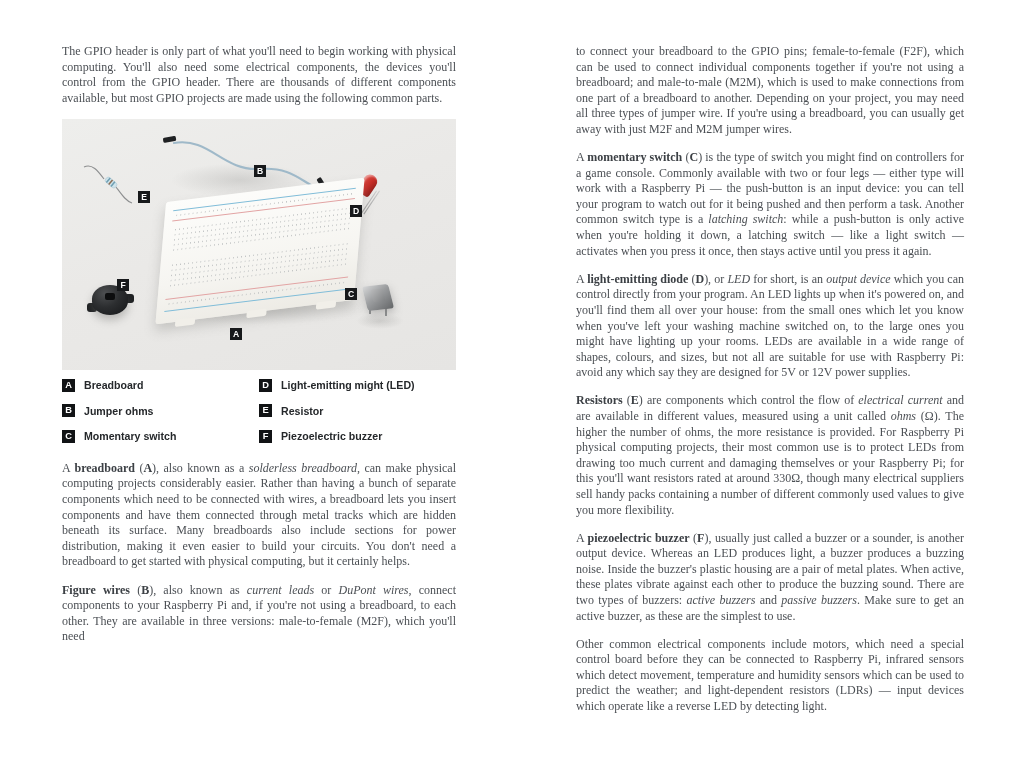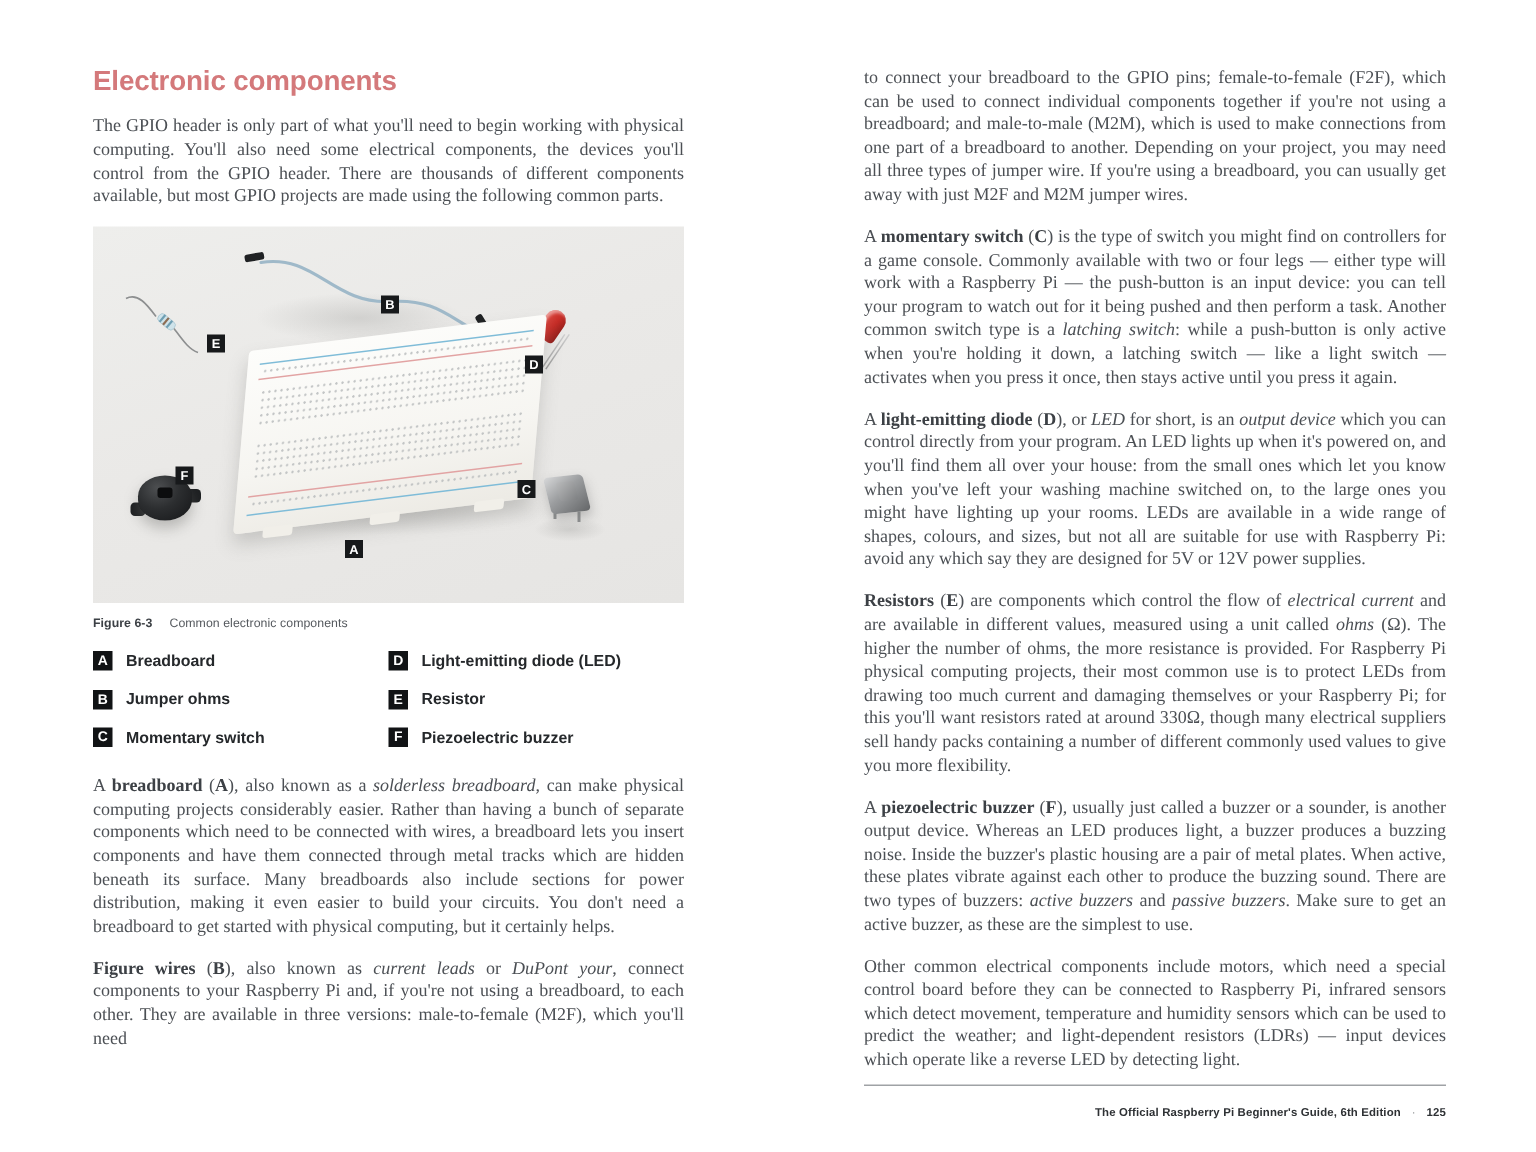--- a/index.html
+++ b/index.html
@@ -256,21 +256,20 @@
   .footer-right { left: 576px; width: 388px; bottom: 22px; text-align: right; }
   .footer-right .rule { margin-bottom: 13px; }
 </style>
 </head>
 <body>
 
 <div class="page">
 
   <div class="col col-left">
 
-    <h1 class="section-title">Electronic components</h1>
 
     <p class="body">The GPIO header is only part of what you'll need to begin working with physical computing. You'll also need some electrical components, the devices you'll control from the GPIO header. There are thousands of different components available, but most GPIO projects are made using the following common parts.</p>
 
     <div class="figure">
 
       <div class="shadow-blob" style="left:108px;top:44px;width:140px;height:34px;"></div>
       <div class="shadow-blob" style="left:92px;top:170px;width:215px;height:36px;"></div>
       <div class="shadow-blob" style="left:294px;top:194px;width:48px;height:16px;"></div>
 
       <div class="resistor">
@@ -336,33 +335,29 @@
 
       <div class="switch">
         <div class="switch-leg" style="left:4px;top:22px;"></div>
         <div class="switch-leg" style="left:20px;top:24px;"></div>
         <div class="switch-body"></div>
         <div class="switch-cap"></div>
       </div>
       <div class="photo-badge" style="left:283px;top:169px;">C</div>
     </div>
 
-    <div class="figcaption">
-      <span class="fignum">Figure 6-3</span>
-      <span class="figtext">Common electronic components</span>
-    </div>
 
     <div class="legend">
       <div class="legend-item">
         <span class="badge">A</span>
         <span class="legend-label">Breadboard</span>
       </div>
       <div class="legend-item">
         <span class="badge">D</span>
-        <span class="legend-label">Light-emitting diode (LED)</span>
+        <span class="legend-label">Light-emitting might (LED)</span>
       </div>
       <div class="legend-item">
         <span class="badge">B</span>
         <span class="legend-label">Jumper ohms</span>
       </div>
       <div class="legend-item">
         <span class="badge">E</span>
         <span class="legend-label">Resistor</span>
       </div>
       <div class="legend-item">
@@ -370,38 +365,32 @@
         <span class="legend-label">Momentary switch</span>
       </div>
       <div class="legend-item">
         <span class="badge">F</span>
         <span class="legend-label">Piezoelectric buzzer</span>
       </div>
     </div>
 
     <p class="body">A <b>breadboard</b> (<b>A</b>), also known as a <i>solderless breadboard</i>, can make physical computing projects considerably easier. Rather than having a bunch of separate components which need to be connected with wires, a breadboard lets you insert components and have them connected through metal tracks which are hidden beneath its surface. Many breadboards also include sections for power distribution, making it even easier to build your circuits. You don't need a breadboard to get started with physical computing, but it certainly helps.</p>
 
-    <p class="body"><b>Figure wires</b> (<b>B</b>), also known as <i>current leads</i> or <i>DuPont your</i>, connect components to your Raspberry Pi and, if you're not using a breadboard, to each other. They are available in three versions: male-to-female (M2F), which you'll need</p>
+    <p class="body"><b>Figure wires</b> (<b>B</b>), also known as <i>current leads</i> or <i>DuPont wires</i>, connect components to your Raspberry Pi and, if you're not using a breadboard, to each other. They are available in three versions: male-to-female (M2F), which you'll need</p>
   </div>
 
   <div class="col col-right">
     <p class="body">to connect your breadboard to the GPIO pins; female-to-female (F2F), which can be used to connect individual components together if you're not using a breadboard; and male-to-male (M2M), which is used to make connections from one part of a breadboard to another. Depending on your project, you may need all three types of jumper wire. If you're using a breadboard, you can usually get away with just M2F and M2M jumper wires.</p>
 
     <p class="body">A <b>momentary switch</b> (<b>C</b>) is the type of switch you might find on controllers for a game console. Commonly available with two or four legs — either type will work with a Raspberry Pi — the push-button is an input device: you can tell your program to watch out for it being pushed and then perform a task. Another common switch type is a <i>latching switch</i>: while a push-button is only active when you're holding it down, a latching switch — like a light switch — activates when you press it once, then stays active until you press it again.</p>
 
     <p class="body">A <b>light-emitting diode</b> (<b>D</b>), or <i>LED</i> for short, is an <i>output device</i> which you can control directly from your program. An LED lights up when it's powered on, and you'll find them all over your house: from the small ones which let you know when you've left your washing machine switched on, to the large ones you might have lighting up your rooms. LEDs are available in a wide range of shapes, colours, and sizes, but not all are suitable for use with Raspberry Pi: avoid any which say they are designed for 5V or 12V power supplies.</p>
 
     <p class="body"><b>Resistors</b> (<b>E</b>) are components which control the flow of <i>electrical current</i> and are available in different values, measured using a unit called <i>ohms</i> (Ω). The higher the number of ohms, the more resistance is provided. For Raspberry Pi physical computing projects, their most common use is to protect LEDs from drawing too much current and damaging themselves or your Raspberry Pi; for this you'll want resistors rated at around 330Ω, though many electrical suppliers sell handy packs containing a number of different commonly used values to give you more flexibility.</p>
 
     <p class="body">A <b>piezoelectric buzzer</b> (<b>F</b>), usually just called a buzzer or a sounder, is another output device. Whereas an LED produces light, a buzzer produces a buzzing noise. Inside the buzzer's plastic housing are a pair of metal plates. When active, these plates vibrate against each other to produce the buzzing sound. There are two types of buzzers: <i>active buzzers</i> and <i>passive buzzers</i>. Make sure to get an active buzzer, as these are the simplest to use.</p>
 
     <p class="body">Other common electrical components include motors, which need a special control board before they can be connected to Raspberry Pi, infrared sensors which detect movement, temperature and humidity sensors which can be used to predict the weather; and light-dependent resistors (LDRs) — input devices which operate like a reverse LED by detecting light.</p>
   </div>
 
 
-  <div class="footer footer-right">
-    <div class="rule"></div>
-    <span>The Official Raspberry Pi Beginner's Guide, 6th Edition</span>
-    <span class="sep">·</span>
-    <span>125</span>
-  </div>
 
 </div>
 
 </body></html>

